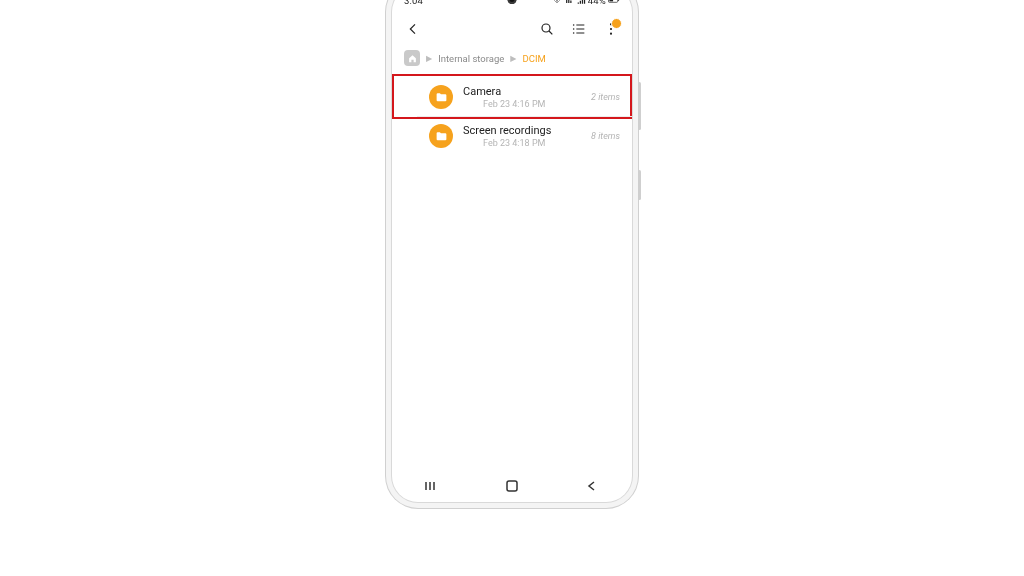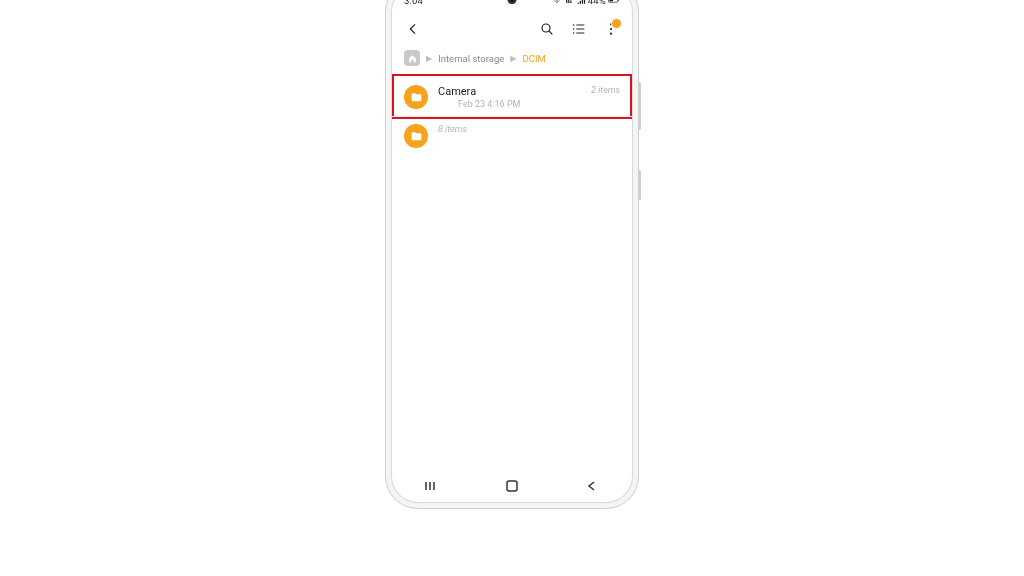--- a/index.html
+++ b/index.html
@@ -61,23 +61,24 @@
   .breadcrumb .home{
     width:16px;height:16px;border-radius:4px;background:#c9c9c9;
     display:flex;align-items:center;justify-content:center;
   }
   .breadcrumb .home svg{width:9px;height:9px;fill:#fff;}
   .breadcrumb .chev{color:#bdbdbd;font-size:8px;}
   .breadcrumb .cur{color:var(--accent);}
   
   .list{position:absolute;top:92px;left:0;right:0;bottom:28px;overflow:hidden;}
   .row{
-    display:flex;align-items:flex-start;gap:10px;padding:7px 12px;
+    display:flex;align-items:center;gap:10px;padding:7px 12px;
     border-bottom:1px solid var(--divider);position:relative;
     cursor:pointer;
+    margin-left:25px;
   }
   .row:last-child{border-bottom:none;}
   .folder-icon{
     width:24px;height:24px;border-radius:50%;background:var(--accent);
     display:flex;align-items:center;justify-content:center;
   }
   .folder-icon svg{width:13px;height:13px;fill:#fff;}
   .row .texts{flex:1;min-width:0;}
   .row .name{font-size:11px;color:var(--text);line-height:1.2;}
   .row .date{font-size:9px;color:var(--light-grey);margin-top:1px;padding-left:20px;}
@@ -194,20 +195,24 @@
         </div>
         <div class="count">2 items</div>
       </div>
 
       <div class="row">
         <span class="folder-icon">
           <svg viewBox="0 0 24 24">
               <path d="M3 6a2 2 0 0 1 2-2h4l2 2h8a2 2 0 0 1 2 2v9a2 2 0 0 1-2 2H5a2 2 0 0 1-2-2z"></path>
             </svg>
         </span>
+        <div class="texts">
+          <div class="name">Screen recordings</div>
+          <div class="date">Feb 23 4:18 PM</div>
+        </div>
         <div class="count">8 items</div>
       </div>
 
     </div>
 
     <div class="navbar">
       <div class="nbtn">
         <svg width="16" height="12" viewBox="0 0 16 12">
             <path d="M2 2v8M6 2v8M10 2v8"></path>
           </svg>

